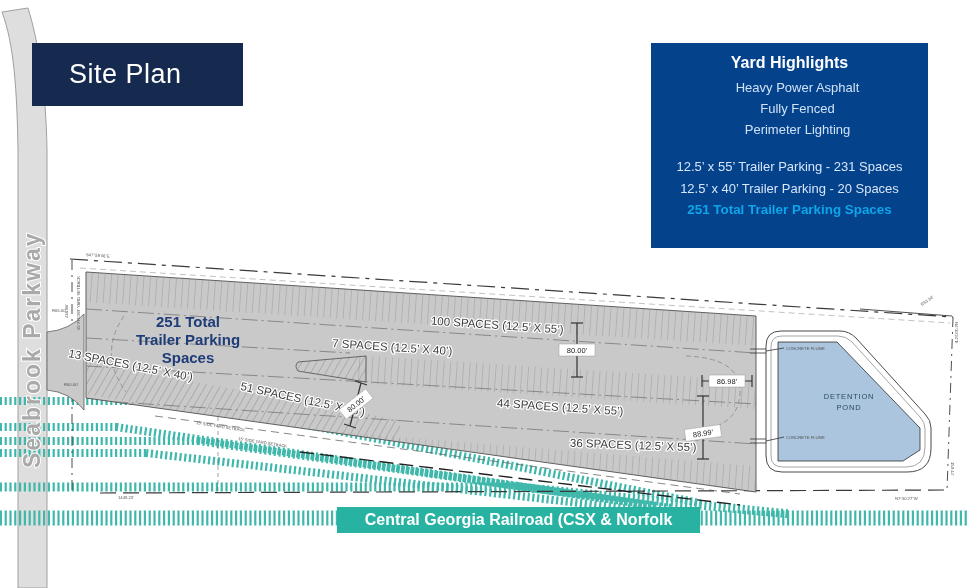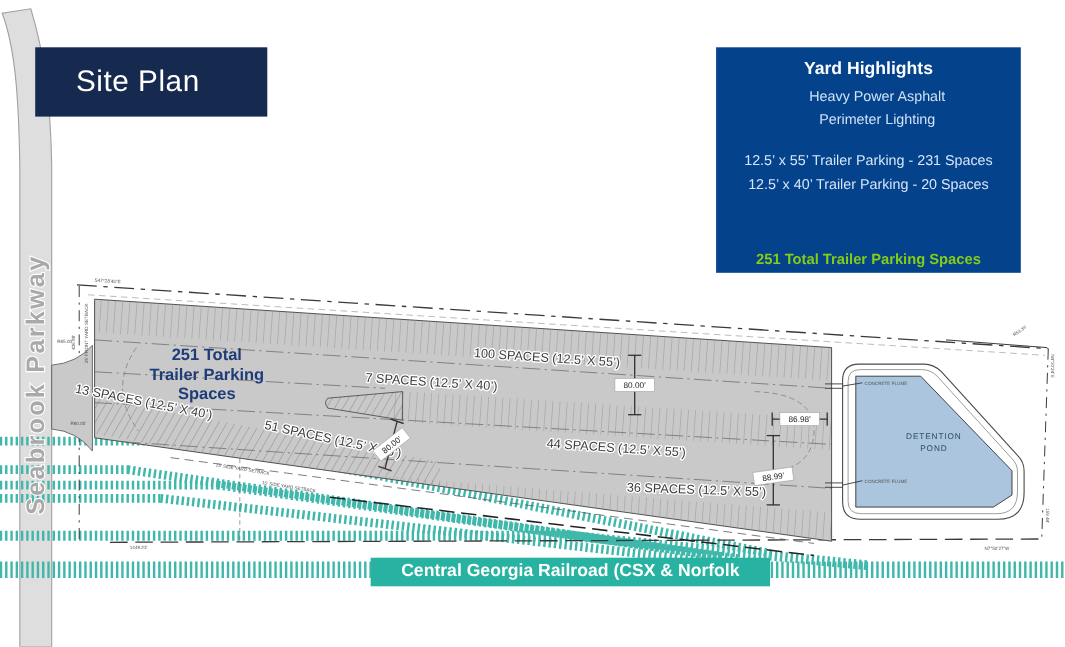--- a/index.html
+++ b/index.html
@@ -8,21 +8,21 @@
   #plan-svg{position:absolute;left:0;top:0;}
   .banner-site{position:absolute;left:0;top:43px;width:211px;height:63px;
        background:#16294e;color:#fff;font-size:27px;font-weight:300;
        line-height:63px;padding-left:37px;box-sizing:border-box;letter-spacing:.5px;margin-left:32px;}
   .box-highlights{position:absolute;left:651px;top:43px;width:277px;height:205px;
        background:#04428c;color:#cfe2f6;text-align:center;font-size:13px;box-sizing:border-box;}
   .bh-title{font-weight:bold;color:#fff;font-size:16px;margin:11px 0 5px;}
   .bh-line{line-height:21px;padding-left:16px;}
   .bh-gap{height:16px;}
   .bh-pline{line-height:21.5px;font-size:13px;color:#d6e5f8;}
-  .bh-total{font-weight:bold;color:#84cc16;font-size:13.4px;line-height:22px;margin-top:47px;}
+  .bh-total{font-weight:bold;color:#0ea5e9;font-size:13.4px;line-height:22px;}
   .banner-rail{position:absolute;left:337px;top:507px;width:363px;height:26px;
        background:#27b2a2;color:#fff;font-weight:bold;font-size:16px;
        text-align:center;line-height:26px;}
   
   .lbl{fill:#3d3d3d;font-size:11.5px;paint-order:stroke;stroke:#ffffff;
        stroke-width:2.4px;stroke-linejoin:round;}
   .callout{fill:#1d3c78;font-size:15px;font-weight:bold;}
   .dimtxt{font-size:7.5px;fill:#222;}
   .dimbox{fill:#ffffff;stroke:#9a9a9a;stroke-width:.5;}
   .micro{font-size:4.2px;fill:#555;}
@@ -184,20 +184,21 @@
   </g>
 </svg>
 
 <div class="banner-site">
   <span>Site Plan</span>
 </div>
 
 <div class="box-highlights">
   <div class="bh-title">Yard Highlights</div>
   <div class="bh-line">Heavy Power Asphalt</div>
+  <div class="bh-line">Fully Fenced</div>
   <div class="bh-line">Perimeter Lighting</div>
   <div class="bh-gap"></div>
   <div class="bh-pline">12.5’ x 55’ Trailer Parking - 231 Spaces</div>
   <div class="bh-pline">12.5’ x 40’ Trailer Parking - 20 Spaces</div>
   <div class="bh-total">251 Total Trailer Parking Spaces</div>
 </div>
 
 <div class="banner-rail">
   <span>Central Georgia Railroad (CSX &amp; Norfolk Southern)</span>
 </div>

